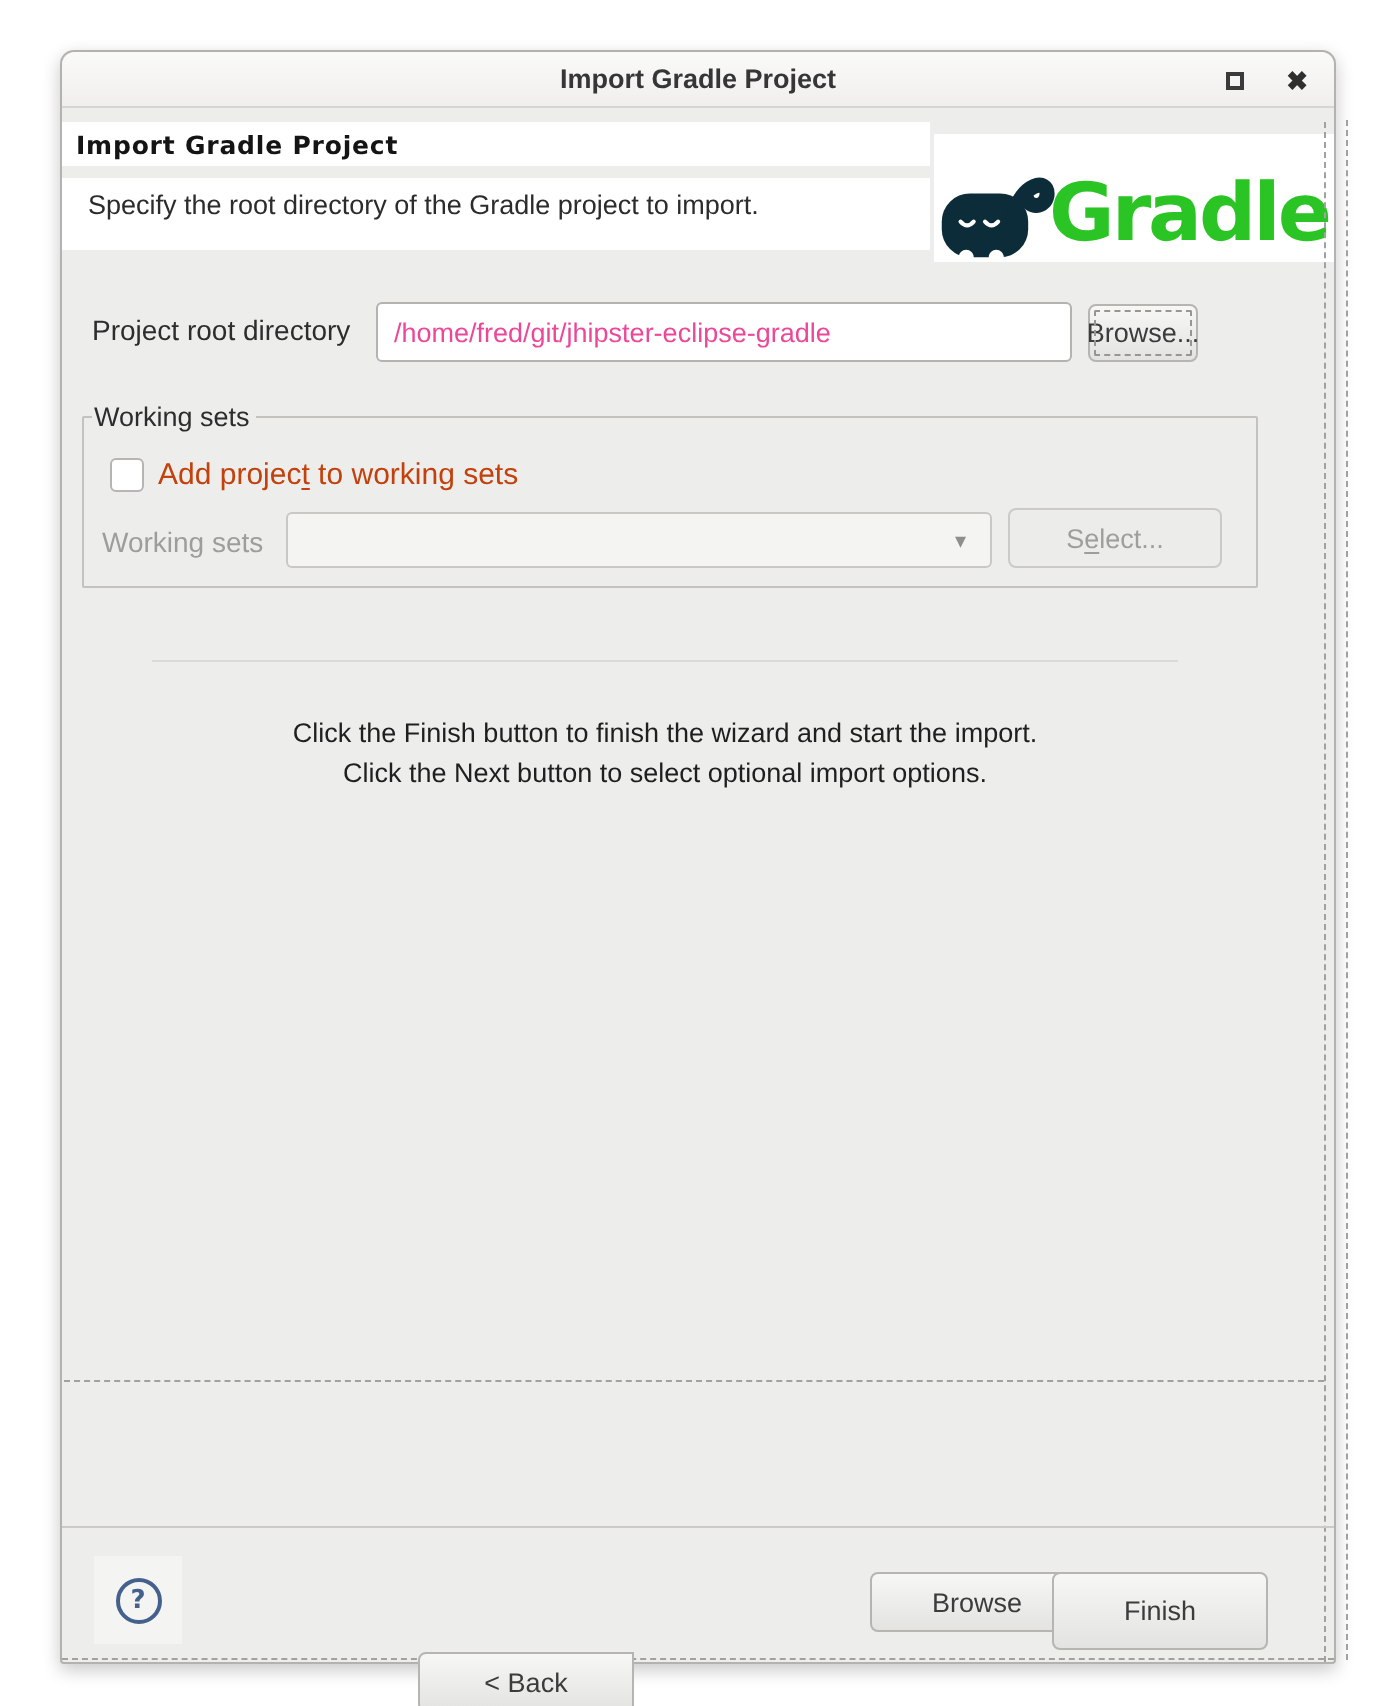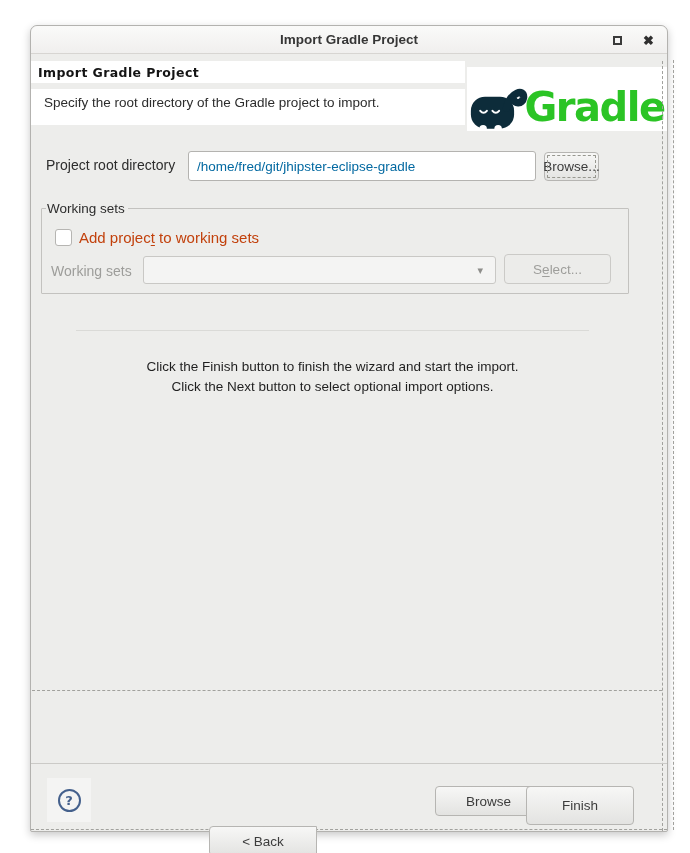--- a/index.html
+++ b/index.html
@@ -45,21 +45,21 @@
   .gradle-logo { display:flex; align-items:center; }
   .gradle-logo svg { margin-right:-7px; margin-top:2px; }
   .gradle-word { font-family:"DejaVu Sans", sans-serif; font-weight:bold; font-size:40px; letter-spacing:-1.5px; line-height:1; }
 
   
   .label { font-size:14px; color:#2d2d2d; }
   .root-label { position:absolute; left:15px; top:131px; }
   .root-input {
     position:absolute; left:157px; top:125px; width:348px; height:30px;
     background:#ffffff; border:1px solid #b4b3b0; border-radius:3px;
-    font-family:"Liberation Sans", sans-serif; font-size:13.5px; color:#0369a1; padding:0 8px; outline:none;
+    font-family:"Liberation Sans", sans-serif; font-size:13.5px; color:#ec4899; padding:0 8px; outline:none;
   }
   .btn {
     background:linear-gradient(to bottom,#f7f7f6,#e3e3e1);
     border:1px solid #b6b5b2; border-radius:4px;
     font-family:"Liberation Sans", sans-serif; font-size:13.5px; color:#3c3c3c;
     display:flex; align-items:center; justify-content:center; cursor:default;
   }
   .browse-btn { position:absolute; left:513px; top:126px; width:55px; height:29px; outline:1px dashed #97978f; outline-offset:-4px; }
 
   .group {

